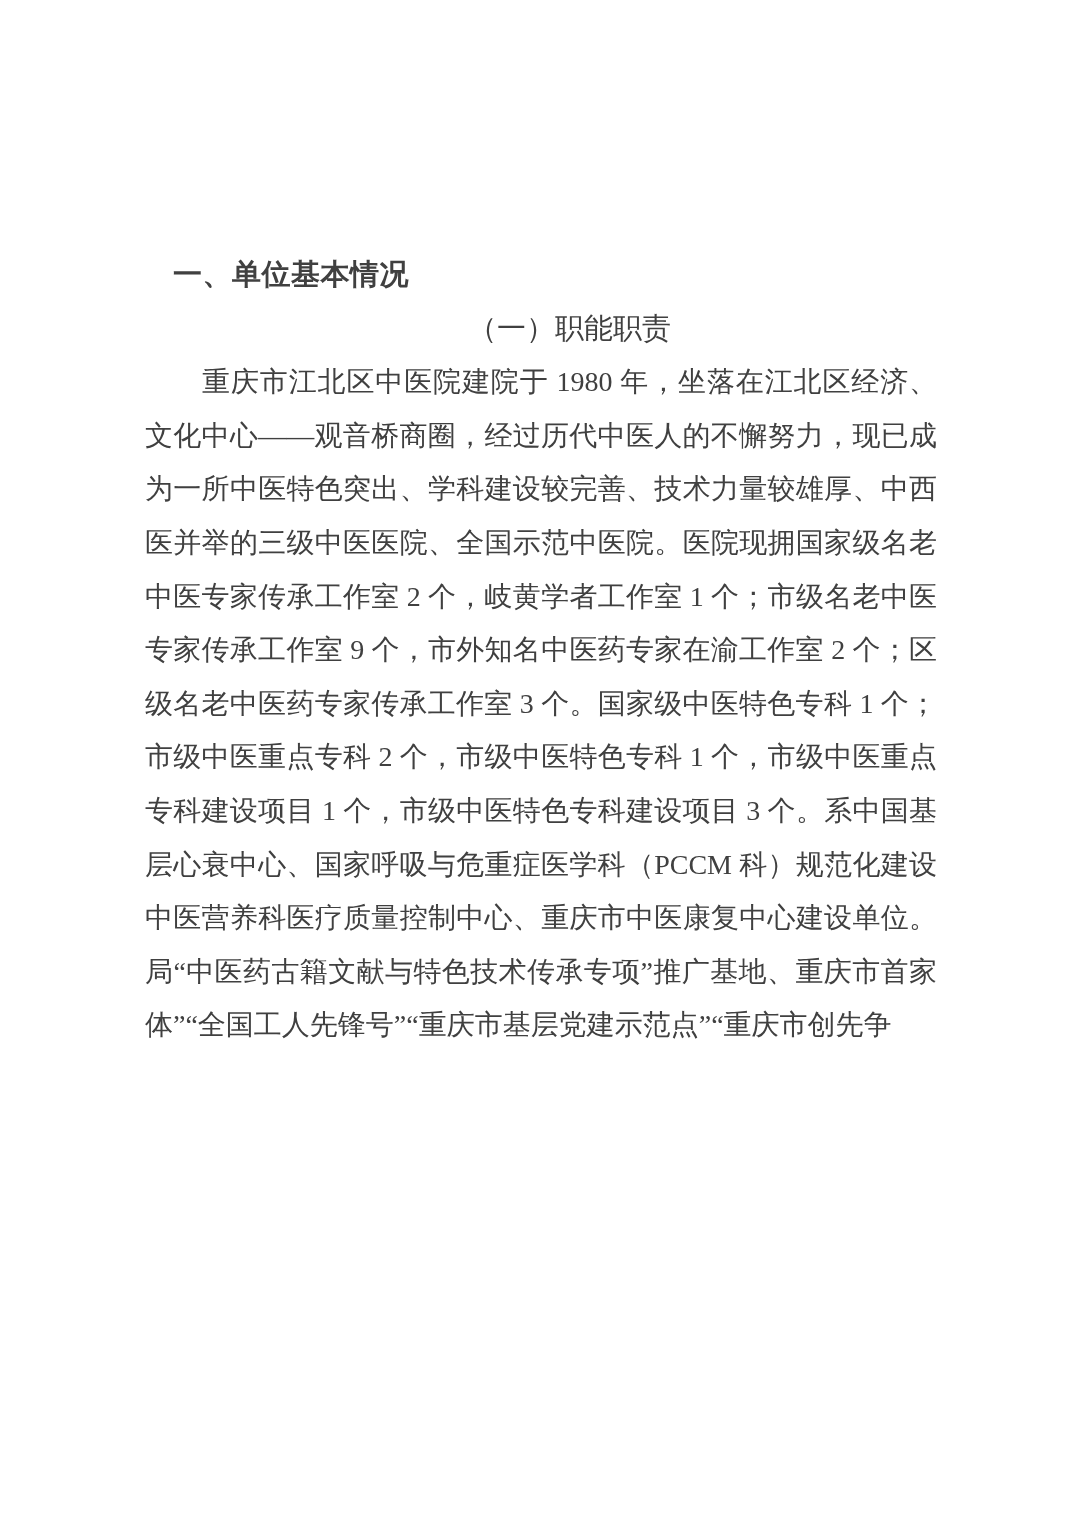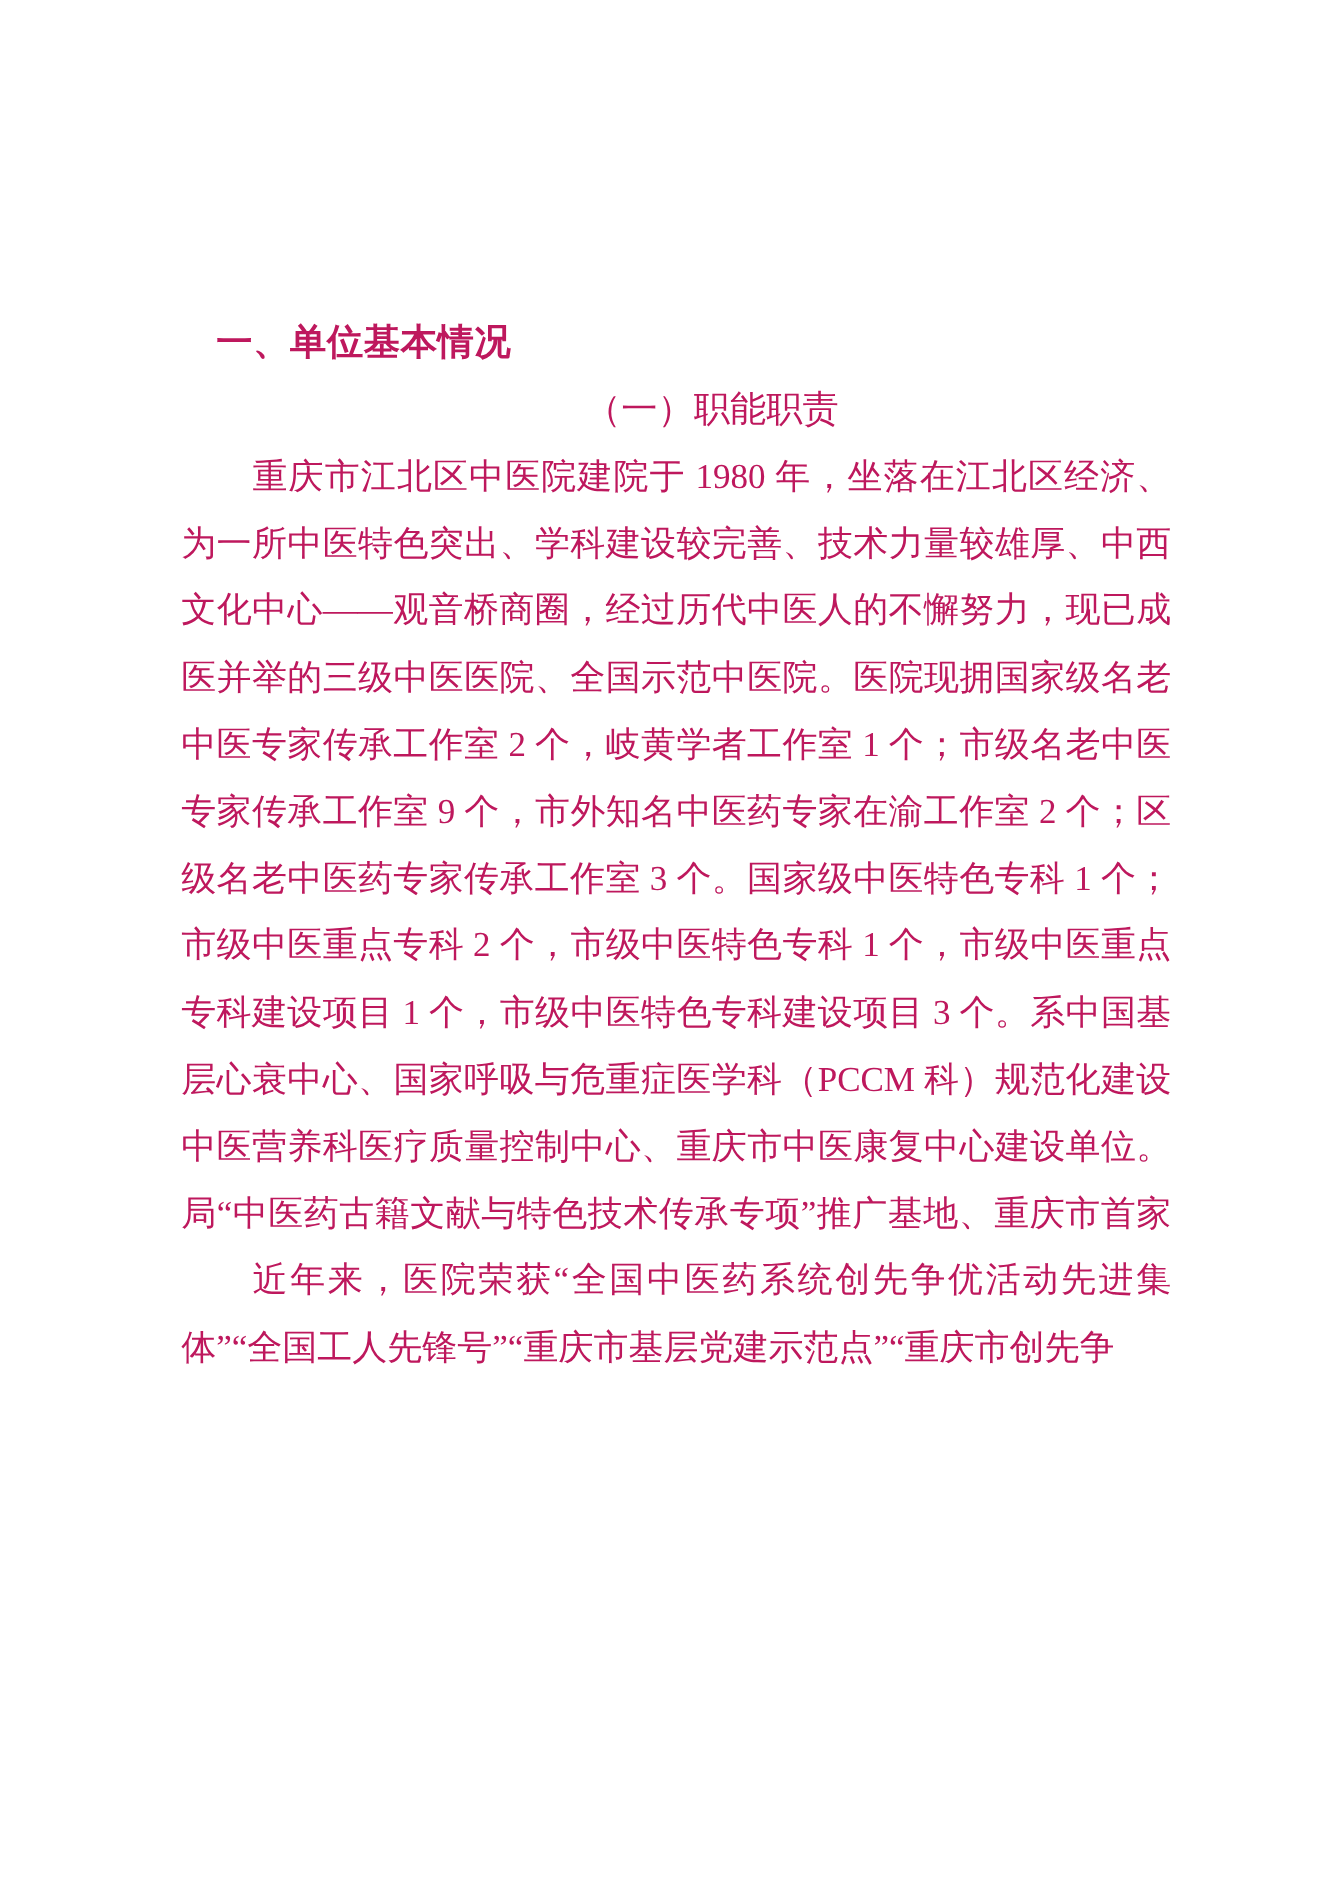--- a/index.html
+++ b/index.html
@@ -5,21 +5,21 @@
   html, body {
     margin: 0;
     padding: 0;
     background: #ffffff;
   }
   .page {
     position: relative;
     width: 1074px;
     height: 1520px;
     background: #ffffff;
-    color: #be185d;
+    color: #404040;
     overflow: hidden;
   }
   .content {
     position: absolute;
     left: 145px;
     top: 248px;
     width: 792px;
   }
   .doc-heading {
     font-family: "Liberation Sans", sans-serif;
@@ -64,32 +64,31 @@
 
 <div class="page">
   <div class="content">
 
     <div class="doc-heading">一、单位基本情况</div>
 
     <div class="doc-subheading">（一）职能职责</div>
 
     <div>
       <div class="line indent">重庆市江北区中医院建院于 1980 年，坐落在江北区经济、</div>
+      <div class="line">文化中心——观音桥商圈，经过历代中医人的不懈努力，现已成</div>
       <div class="line">为一所中医特色突出、学科建设较完善、技术力量较雄厚、中西</div>
-      <div class="line">文化中心——观音桥商圈，经过历代中医人的不懈努力，现已成</div>
       <div class="line">医并举的三级中医医院、全国示范中医院。医院现拥国家级名老</div>
       <div class="line">中医专家传承工作室 2 个，岐黄学者工作室 1 个；市级名老中医</div>
       <div class="line">专家传承工作室 9 个，市外知名中医药专家在渝工作室 2 个；区</div>
       <div class="line">级名老中医药专家传承工作室 3 个。国家级中医特色专科 1 个；</div>
       <div class="line">市级中医重点专科 2 个，市级中医特色专科 1 个，市级中医重点</div>
       <div class="line">专科建设项目 1 个，市级中医特色专科建设项目 3 个。系中国基</div>
       <div class="line">层心衰中心、国家呼吸与危重症医学科（PCCM 科）规范化建设</div>
       <div class="line">中医营养科医疗质量控制中心、重庆市中医康复中心建设单位。</div>
       <div class="line">局“中医药古籍文献与特色技术传承专项”推广基地、重庆市首家</div>
     </div>
 
     <div>
-      <div class="line indent">近年来，医院荣获“全国中医药系统创先争优活动先进集</div>
       <div class="line flush-last">体”“全国工人先锋号”“重庆市基层党建示范点”“重庆市创先争</div>
     </div>
 
   </div>
 </div>
 
 </body></html>

